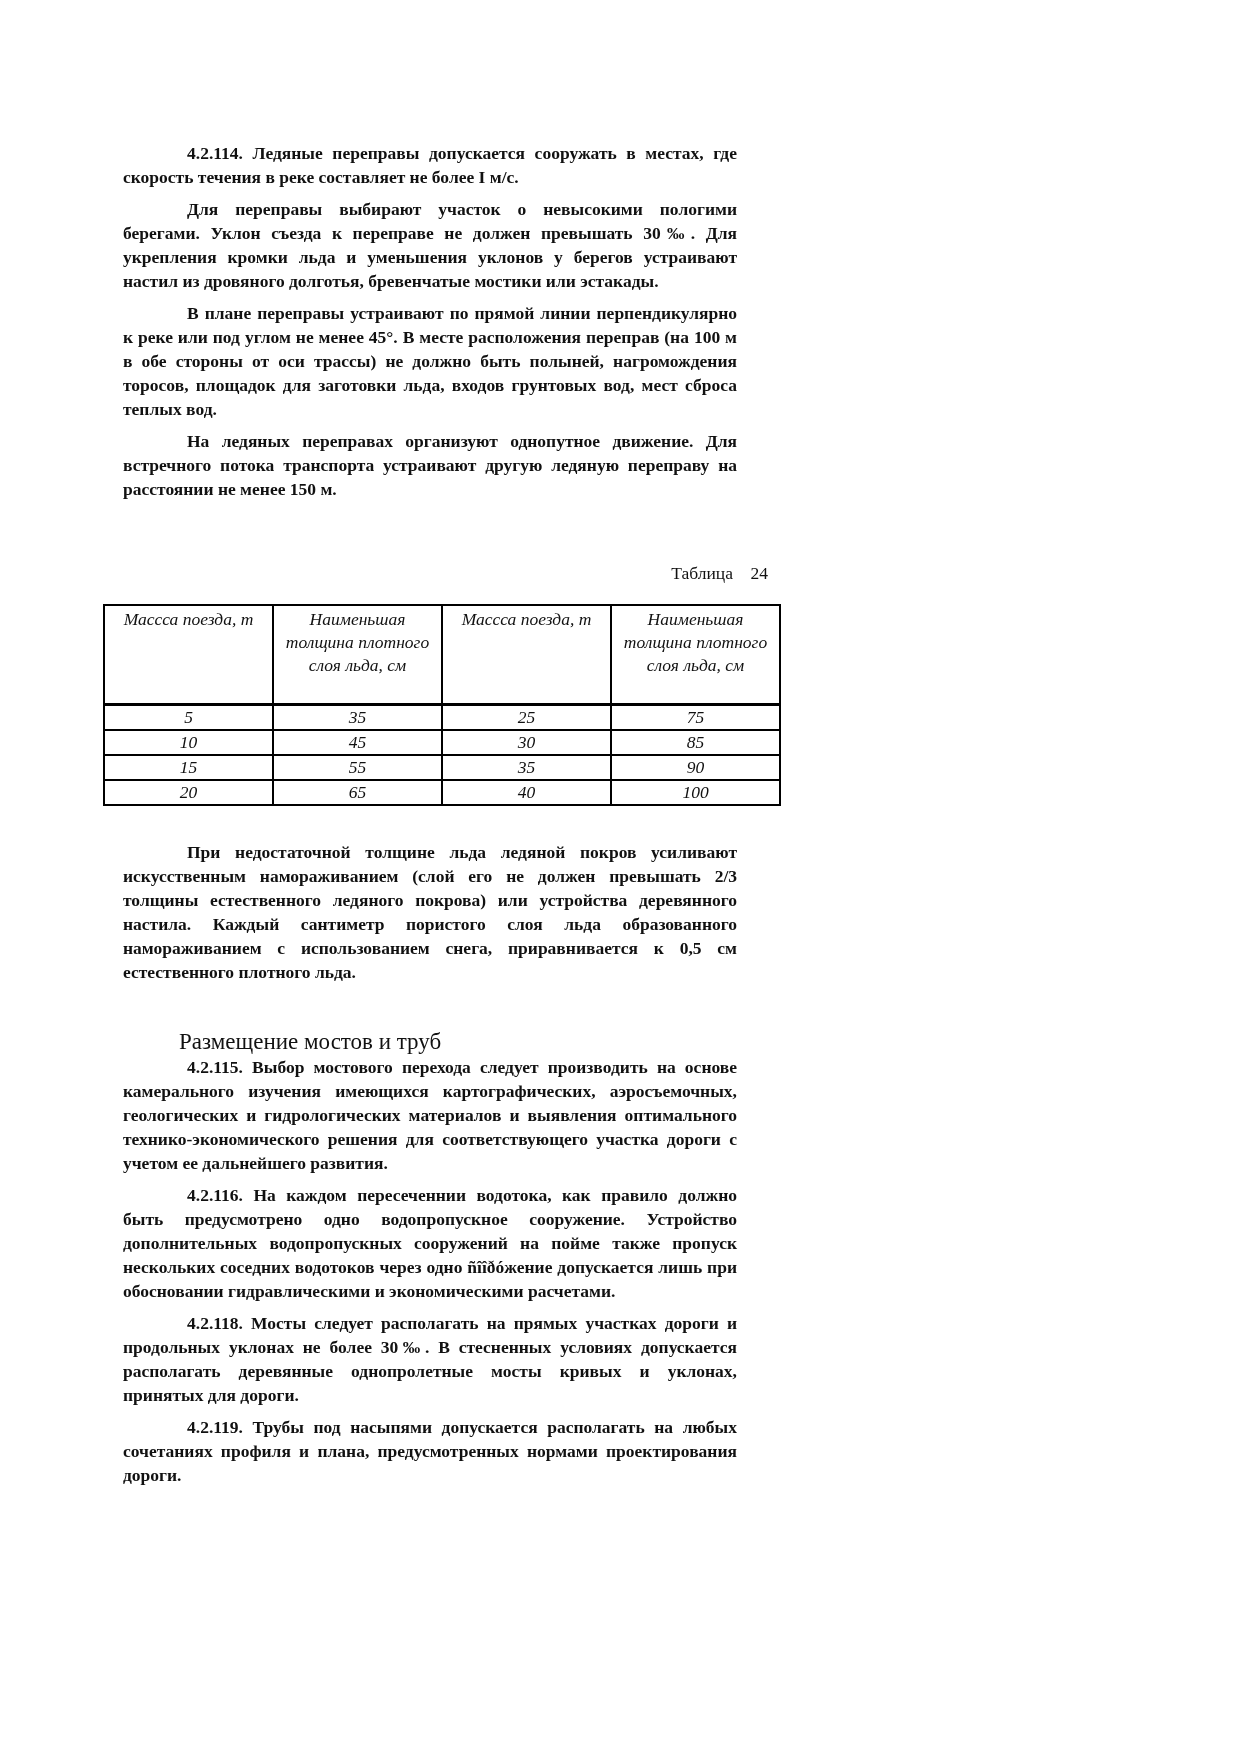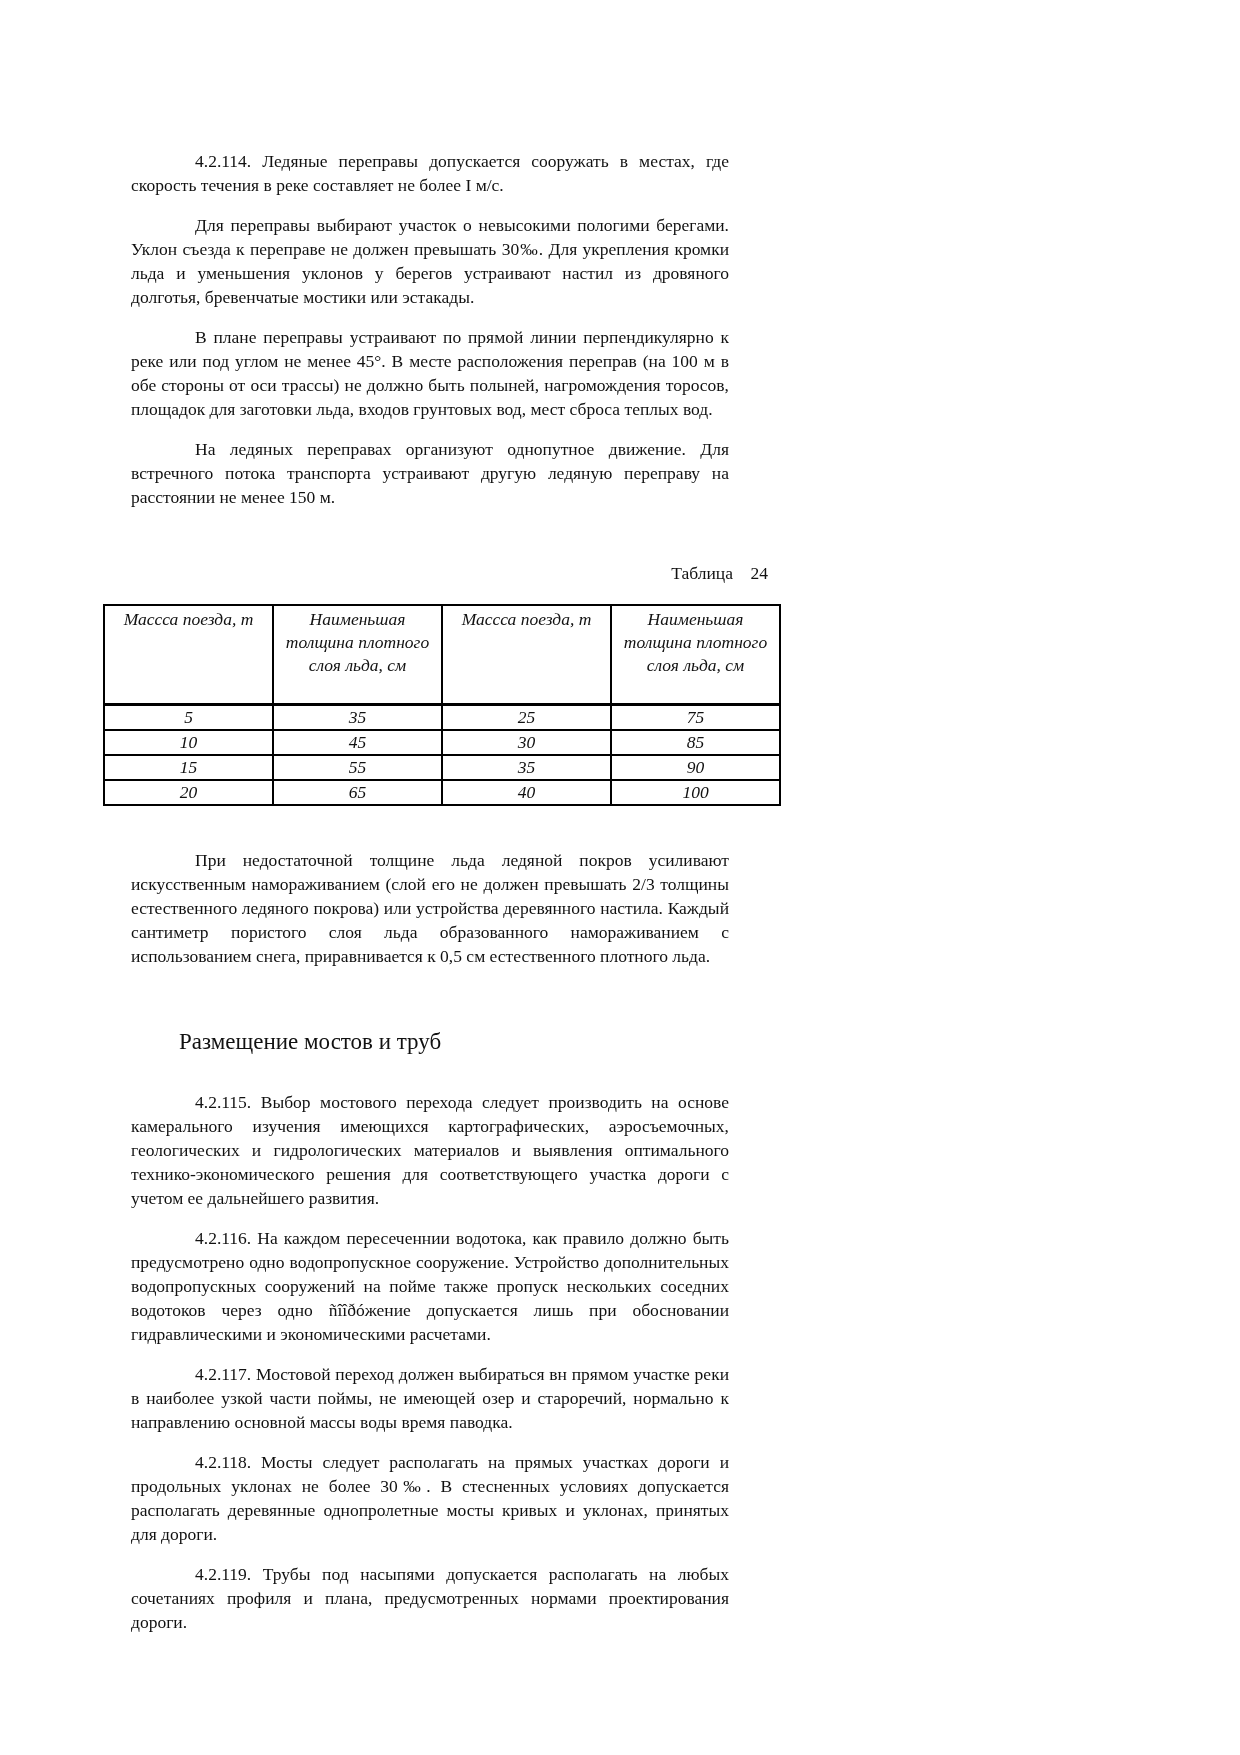--- a/index.html
+++ b/index.html
@@ -18,23 +18,24 @@
   .abs { position: absolute; }
 
   .textblock {
     left: 115px;
     width: 630px;
     font-size: 17.5px;
     line-height: 24px;
     text-align: justify;
   }
   .textblock p {
-    margin: 16px;
+    margin: 8px;
     padding: 0;
     text-indent: 64px;
+    font-weight: bold;
   }
 
   #block-before-table { top: 133px; }
 
   #table-caption {
     left: 103px;
     top: 561px;
     width: 665px;
     font-size: 17.5px;
     line-height: 24px;
@@ -78,21 +79,21 @@
   #section-heading {
     left: 115px;
     top: 1030px;
     width: 630px;
     font-size: 23px;
     line-height: 24px;
     padding-left: 64px;
     box-sizing: border-box;
   }
 
-  #block-final { top: 1074px; }
+  #block-final { top: 1047px; }
 </style>
 </head>
 <body>
 
 <div id="block-before-table" class="abs textblock">
   <p>4.2.114. Ледяные переправы допускается сооружать в местах, где скорость течения в реке составляет не более I м/с.</p>
   <p>Для переправы выбирают участок о невысокими пологими берегами. Уклон съезда к переправе не должен превышать 30‰. Для укрепления кромки льда и уменьшения уклонов у берегов устраивают настил из дровяного долготья, бревенчатые мостики или эстакады.</p>
   <p>В плане переправы устраивают по прямой линии перпендикулярно к реке или под углом не менее 45°. В месте расположения переправ (на 100 м в обе стороны от оси трассы) не должно быть полыней, нагромождения торосов, площадок для заготовки льда, входов грунтовых вод, мест сброса теплых вод.</p>
   <p>На ледяных переправах организуют однопутное движение. Для встречного потока транспорта устраивают другую ледяную переправу на расстоянии не менее 150 м.</p>
 </div>
@@ -140,16 +141,15 @@
 
 <div id="block-after-table" class="abs textblock">
   <p>При недостаточной толщине льда ледяной покров усиливают искусственным намораживанием (слой его не должен превышать 2/3 толщины естественного ледяного покрова) или устройства деревянного настила. Каждый сантиметр пористого слоя льда образованного намораживанием с использованием снега, приравнивается к 0,5 см естественного плотного льда.</p>
 </div>
 
 <div id="section-heading" class="abs">Размещение мостов и труб</div>
 
 <div id="block-final" class="abs textblock">
   <p>4.2.115. Выбор мостового перехода следует производить на основе камерального изучения имеющихся картографических, аэросъемочных, геологических и гидрологических материалов и выявления оптимального технико-экономического решения для соответствующего участка дороги с учетом ее дальнейшего развития.</p>
   <p>4.2.116. На каждом пересеченнии водотока, как правило должно быть предусмотрено одно водопропускное сооружение. Устройство дополнительных водопропускных сооружений на пойме также пропуск нескольких соседних водотоков через одно ñîîðóжение допускается лишь при обосновании гидравлическими и экономическими расчетами.</p>
-  <p>4.2.117. Мостовой переход должен выбираться вн прямом участке реки в наиболее узкой части поймы, не имеющей озер и староречий, нормально к направлению основной массы воды время паводка.</p>
   <p>4.2.118. Мосты следует располагать на прямых участках дороги и продольных уклонах не более 30‰. В стесненных условиях допускается располагать деревянные однопролетные мосты кривых и уклонах, принятых для дороги.</p>
   <p>4.2.119. Трубы под насыпями допускается располагать на любых сочетаниях профиля и плана, предусмотренных нормами проектирования дороги.</p>
 </div>
 
 </body></html>

